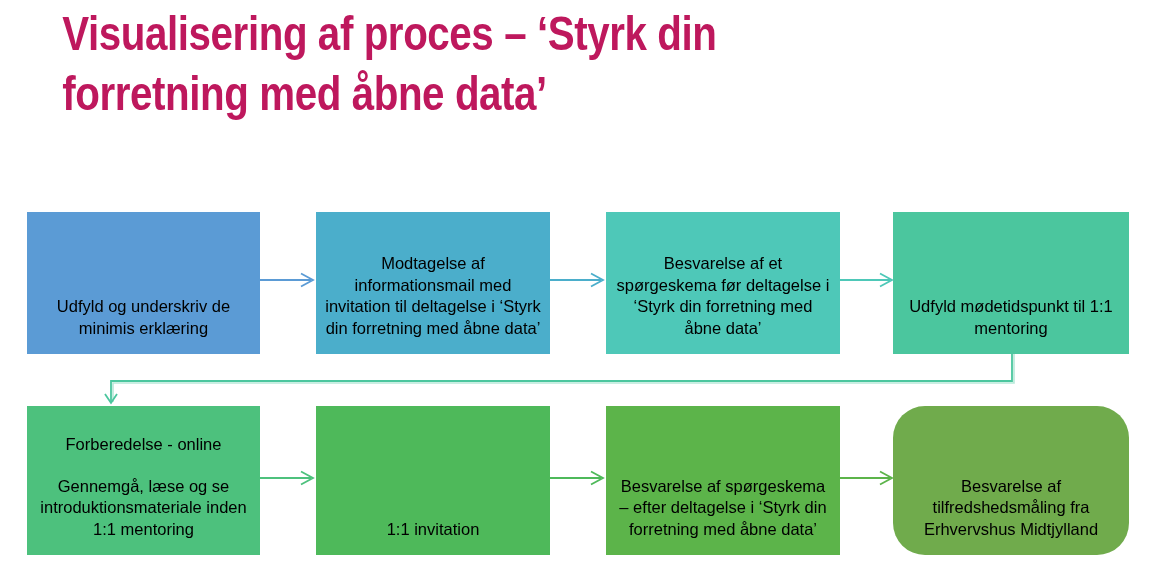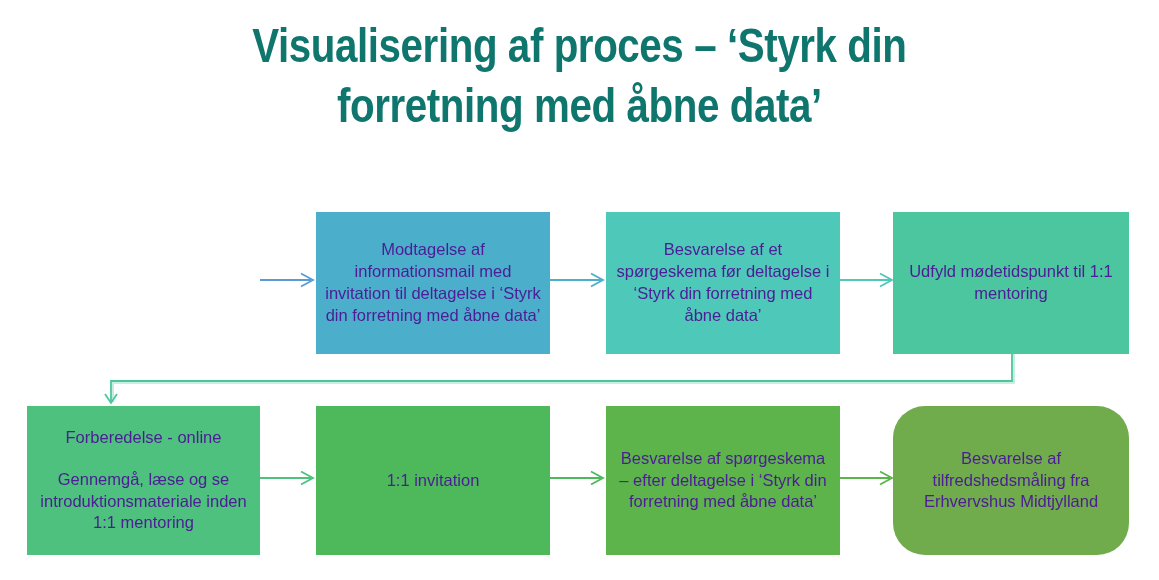--- a/index.html
+++ b/index.html
@@ -2,31 +2,31 @@
 <html lang="da"><head>
 <meta charset="utf-8">
 <style>
   html,body{margin:0;padding:0;background:#ffffff;}
   .stage{
     position:relative;width:1159px;height:580px;background:#ffffff;
     font-family:"Liberation Sans",sans-serif;overflow:hidden;
   }
   
   .title{
-    position:absolute;top:16px;left:0;width:100%;text-align:center;color:#0f766e;
+    position:absolute;top:4px;left:0;width:100%;color:#be185d;
   }
   .title-inner{
     display:inline-block;transform:scaleX(0.84);transform-origin:50% 0;
     font-size:48px;line-height:60px;font-weight:bold;letter-spacing:-0.5px;
   }
   
   .pbox{
     position:absolute;box-sizing:border-box;display:flex;flex-direction:column;
-    align-items:center;justify-content:center;padding:14px 9px;
-    color:#4c1d95;text-align:center;font-size:16.5px;line-height:1.32;
+    align-items:center;justify-content:flex-end;padding:14px 9px;
+    color:#000000;text-align:center;font-size:16.5px;line-height:1.32;
   }
   .row1{top:212px;height:142px;}
   .row2{top:406px;height:149px;}
   .c1{left:27px;width:233px;}
   .c2{left:316px;width:234px;}
   .c3{left:606px;width:234px;}
   .c4{left:893px;width:236px;}
   .para + .para{margin-top:20px;}
   
   .harrow{position:absolute;width:57px;height:20px;}
@@ -42,20 +42,23 @@
 
 <div class="stage">
 
   <div class="title">
     <div class="title-inner">
       <div>Visualisering af proces – ‘Styrk din</div>
       <div>forretning med åbne data’</div>
     </div>
   </div>
 
+  <div class="pbox row1 c1" style="background: rgb(91, 155, 213);">
+    <span class="para">Udfyld og underskriv de minimis erklæring</span>
+  </div>
   <div class="pbox row1 c2" style="background: rgb(75, 174, 203);">
     <span class="para">Modtagelse af informationsmail med invitation til deltagelse i ‘Styrk din forretning med åbne data’</span>
   </div>
   <div class="pbox row1 c3" style="background: rgb(78, 200, 184);">
     <span class="para">Besvarelse af et spørgeskema før deltagelse i ‘Styrk din forretning med åbne data’</span>
   </div>
   <div class="pbox row1 c4" style="background: rgb(75, 198, 158);">
     <span class="para">Udfyld mødetidspunkt til 1:1 mentoring</span>
   </div>
 

